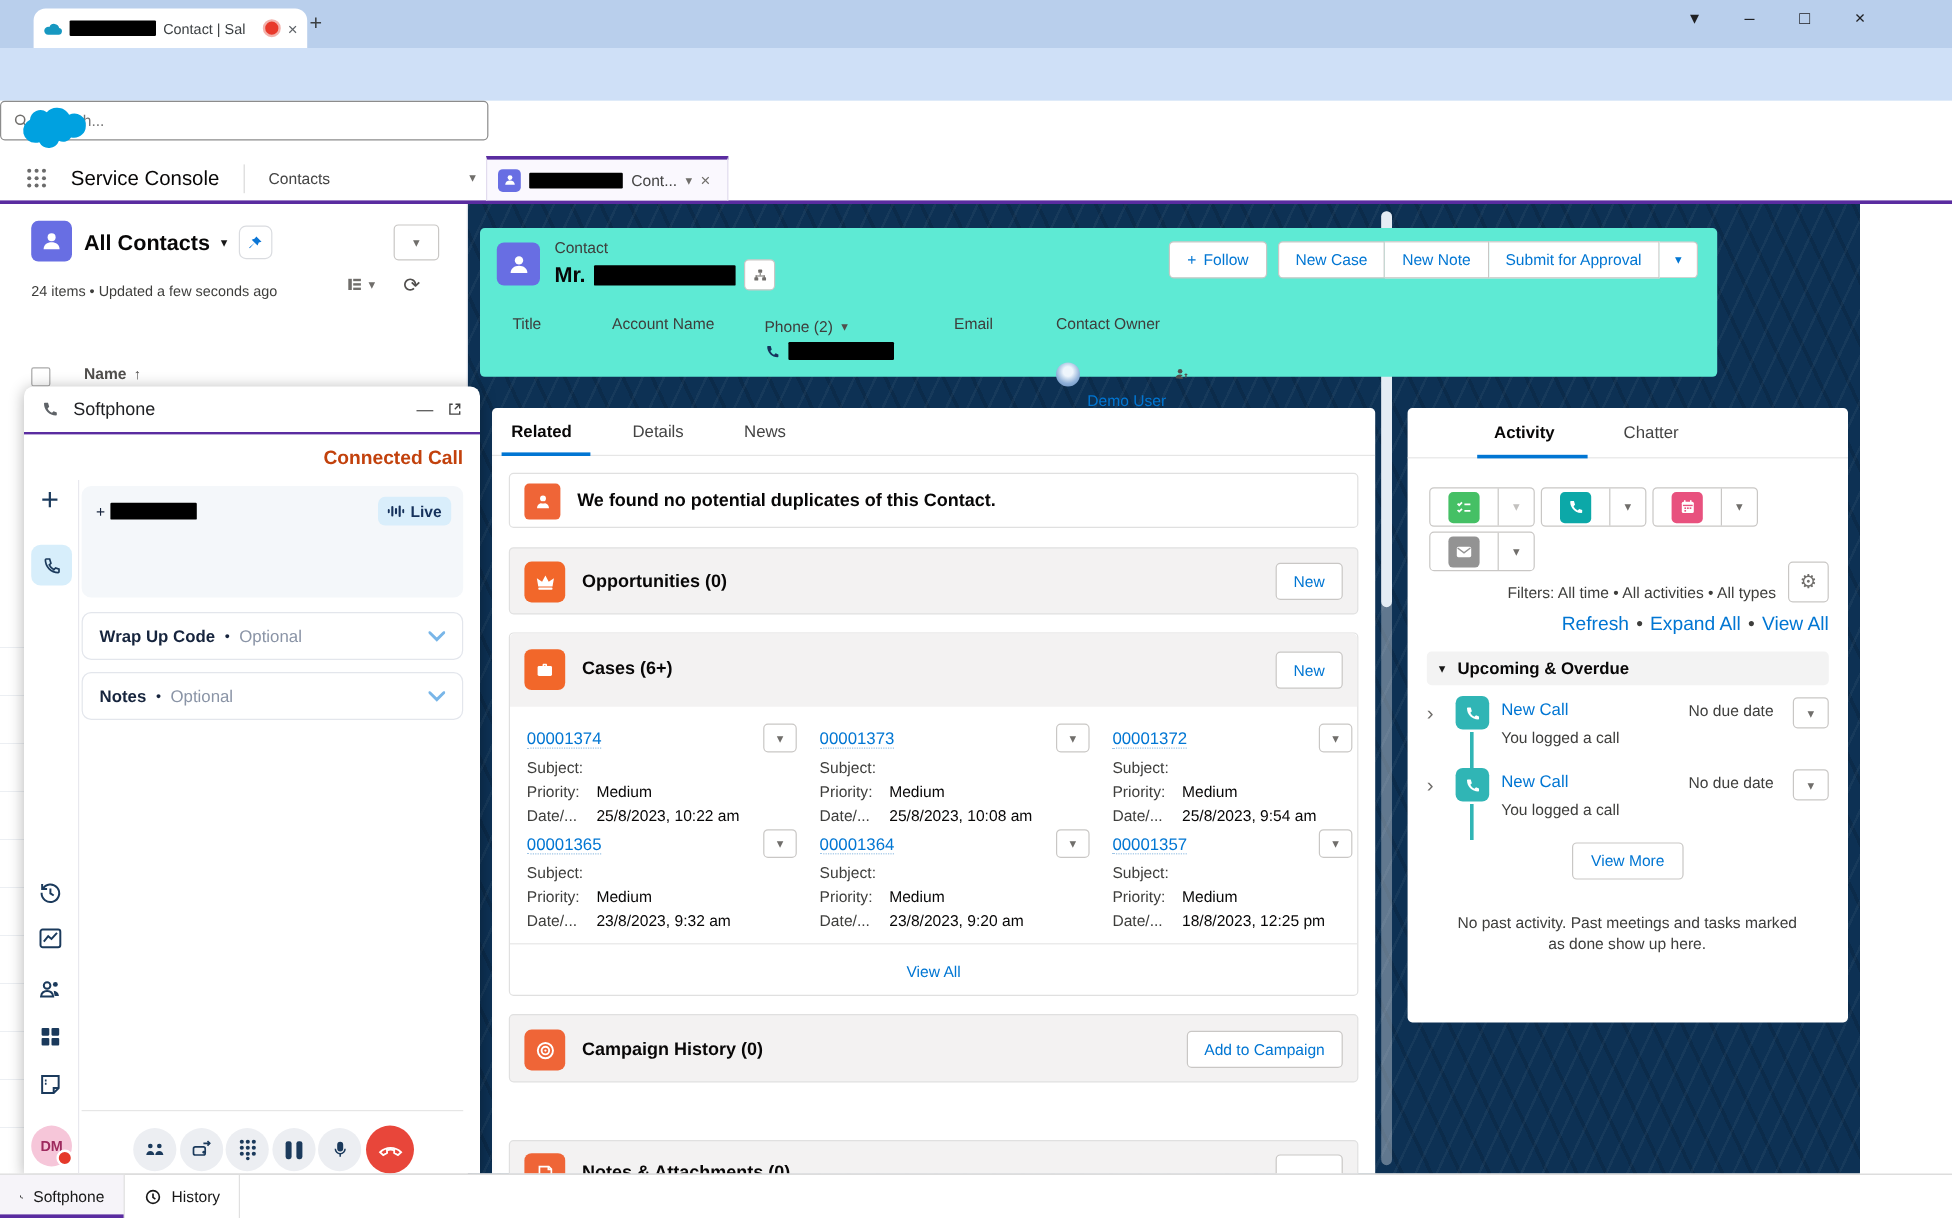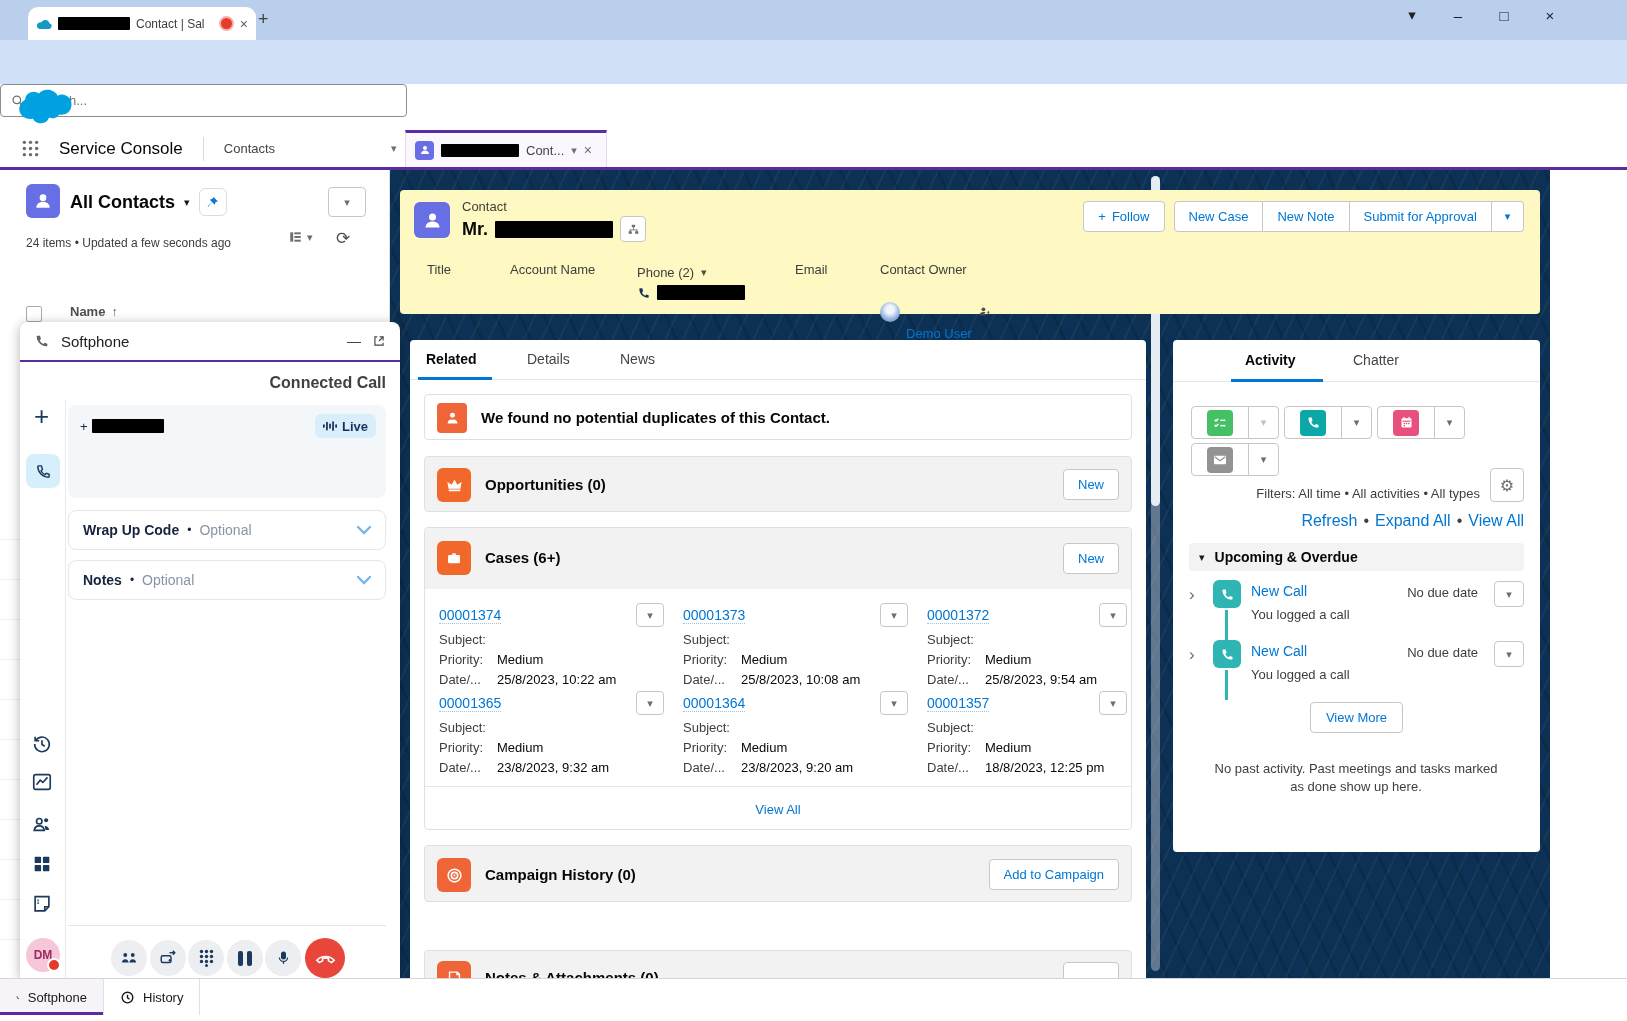--- a/index.html
+++ b/index.html
@@ -62,21 +62,21 @@
     background:repeating-linear-gradient(#fff 0 39px,#eceff3 39px 40px);}
   #mainbg{left:390px;top:170px;width:1160px;height:808px;background:#0d3154;}
   #mainbg::before{content:"";position:absolute;inset:0;
     background:repeating-linear-gradient(115deg,rgba(255,255,255,.045) 0 2px,transparent 2px 16px),
                repeating-linear-gradient(65deg,rgba(0,0,0,.12) 0 3px,transparent 3px 22px);}
   #rightstrip{left:1550px;top:170px;width:77px;height:808px;background:#fff;}
   #mscroll{left:1151px;top:176px;width:9px;height:795px;background:rgba(255,255,255,.35);border-radius:5px;}
   #mscroll i{position:absolute;left:0;top:0;width:9px;height:330px;background:#e4ecf4;border-radius:5px;}
 
   
-  #reccard{left:400px;top:190px;width:1140px;height:124px;background:#fef9c3;border-radius:4px;}
+  #reccard{left:400px;top:190px;width:1031px;height:124px;background:#5eead4;border-radius:4px;}
   .entity-label{font-size:13px;color:#3e3e3c;}
   .recname{font-size:18px;font-weight:bold;color:#080707;}
   .btn{background:#fff;border:1px solid #c9c7c5;color:#0176d3;font-size:13px;height:31px;
     display:flex;align-items:center;justify-content:center;padding:0 14px;border-radius:4px;box-sizing:border-box;}
   .btngroup{display:flex;}
   .btngroup .btn{border-radius:0;border-left-width:0;}
   .btngroup .btn:first-child{border-radius:4px 0 0 4px;border-left-width:1px;}
   .btngroup .btn:last-child{border-radius:0 4px 4px 0;}
   .flabel{font-size:13px;color:#3e3e3c;}
   .link{color:#0176d3;text-decoration:none;}
@@ -724,21 +724,21 @@
       <span style="margin-left:auto;color:#444;font-size:14px;">—</span>
       <span>
         <svg width="14" height="14" viewBox="0 0 24 24" fill="none" stroke="#444" stroke-width="2">
             <path d="M9 5H5v14h14v-4"></path>
             <path d="M13 5h6v6"></path>
             <path d="M19 5l-7 7"></path>
           </svg>
       </span>
     </div>
     <div class="abs" style="left:0;top:38px;width:380px;height:2px;background:#5a2ca0;"></div>
-    <span class="abs" style="right:14px;top:52px;font-weight:bold;font-size:16px;color:#404040;">Connected Call</span>
+    <span class="abs" style="right:14px;top:52px;font-weight:bold;font-size:16px;color:#c2410c;">Connected Call</span>
 
     <div class="abs" style="left:0;top:78px;width:46px;height:578px;border-right:1px solid #e8e8ee;box-sizing:border-box;"></div>
     <span class="abs navy" style="left:14px;top:82px;font-size:26px;font-weight:300;line-height:24px;">+</span>
     <span class="abs railbtn" style="left:6px;top:132px;background:#d7eefb;">
       <svg width="17" height="17" viewBox="0 0 24 24" fill="none" stroke="#1b3a5c" stroke-width="2">
           <path d="M4 5c0 8.3 6.7 15 15 15 .6 0 1-.4 1-1v-3l-4-1.5-2 2c-2.7-1.3-4.2-2.8-5.5-5.5l2-2L9 4H5c-.6 0-1 .4-1 1z"></path>
         </svg>
     </span>
     <span class="abs" style="left:11px;top:411px;">
       <svg width="22" height="22" viewBox="0 0 24 24" fill="none" stroke="#1b3a5c" stroke-width="1.8">

